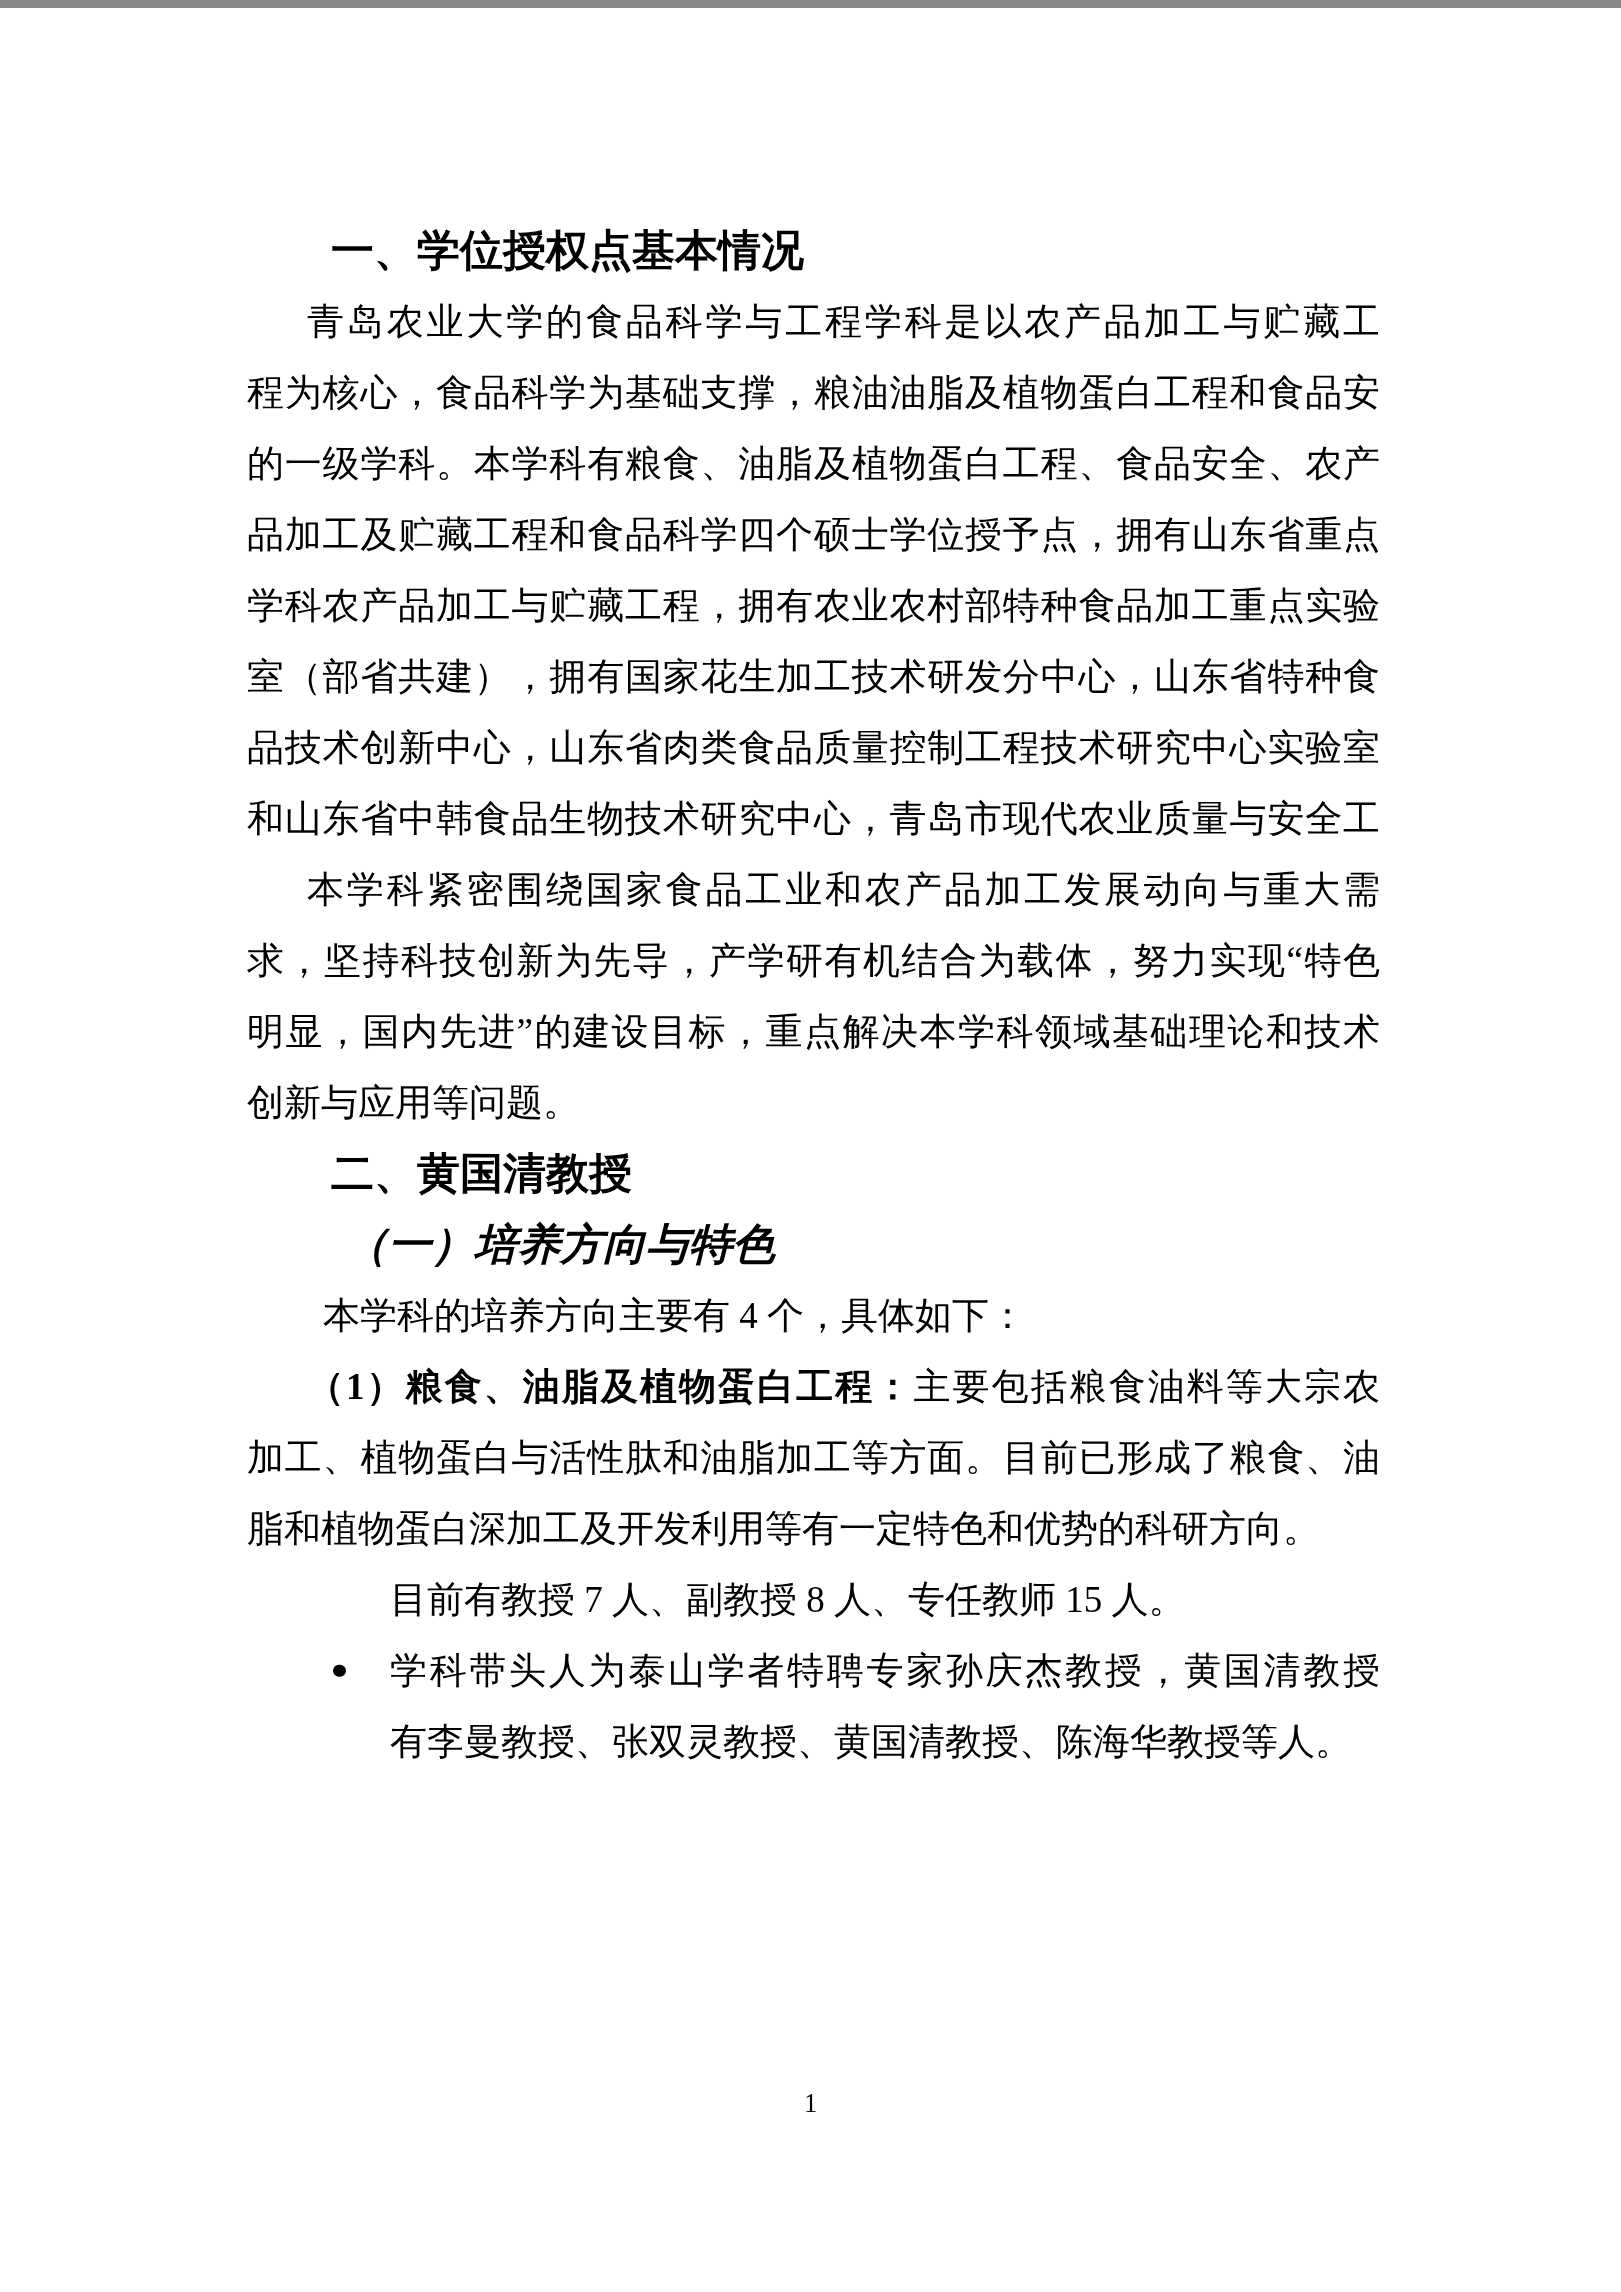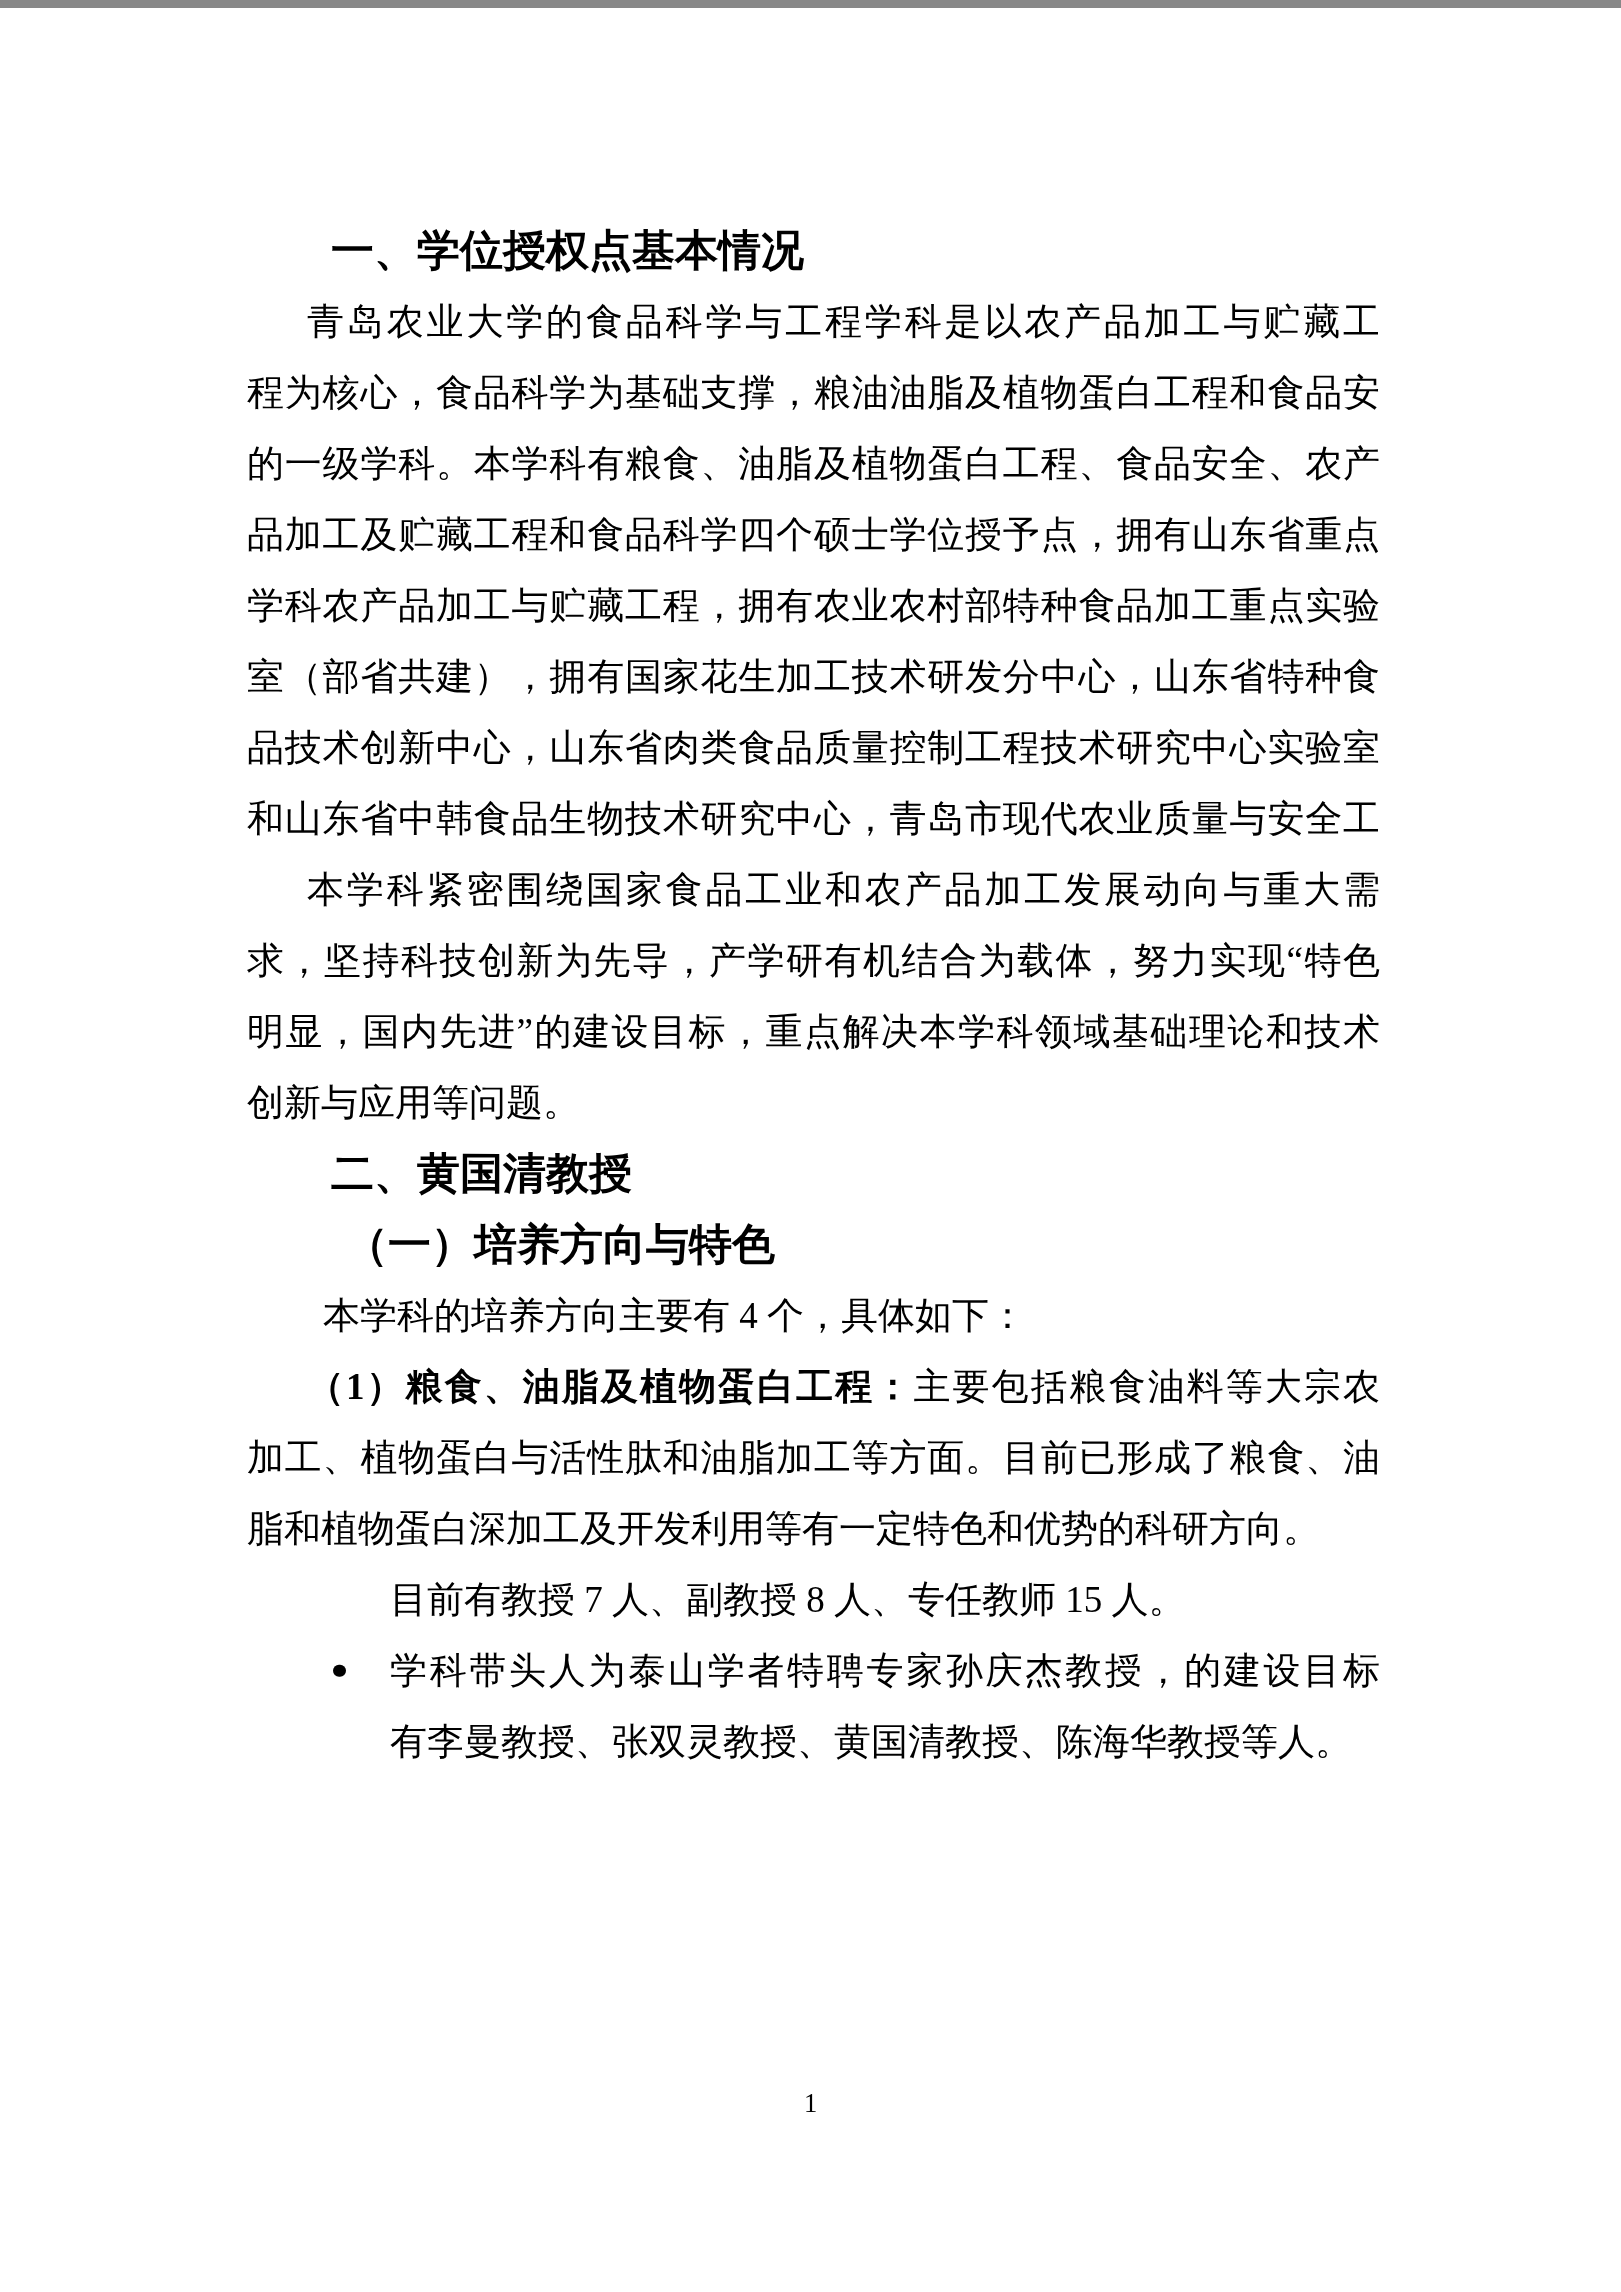--- a/index.html
+++ b/index.html
@@ -40,20 +40,21 @@
     font-family: "Liberation Sans", sans-serif;
     font-weight: 700;
     font-size: 43px;
     padding-left: 84px;
   }
   .h2 {
     font-family: "Liberation Sans", sans-serif;
     font-weight: 700;
     font-size: 43px;
     padding-left: 98px;
+    font-style: italic;
   }
   .intro { padding-left: 76px; }
   .b {
     font-weight: 700;
   }
   .bullet {
     position: relative;
     padding-left: 143px;
   }
   .bullet .dot {
@@ -104,20 +105,20 @@
     <div class="l h2">（一）培养方向与特色</div>
 
     <div class="l intro">本学科的培养方向主要有 4 个，具体如下：</div>
 
     <div class="l just ind"><span class="b">（1）粮食、油脂及植物蛋白工程：</span><span>主要包括粮食油料等大宗农</span></div>
     <div class="l just">加工、植物蛋白与活性肽和油脂加工等方面。目前已形成了粮食、油</div>
     <div class="l">脂和植物蛋白深加工及开发利用等有一定特色和优势的科研方向。</div>
 
     <div class="l cont">目前有教授 7 人、副教授 8 人、专任教师 15 人。</div>
 
-    <div class="l just bullet"><span class="dot"></span><span>学科带头人为泰山学者特聘专家孙庆杰教授，的建设目标</span></div>
+    <div class="l just bullet"><span class="dot"></span><span>学科带头人为泰山学者特聘专家孙庆杰教授，黄国清教授</span></div>
     <div class="l cont">有李曼教授、张双灵教授、黄国清教授、陈海华教授等人。</div>
 
   </div>
 
   <div class="pagenum">1</div>
 </div>
 
 
 </body></html>

